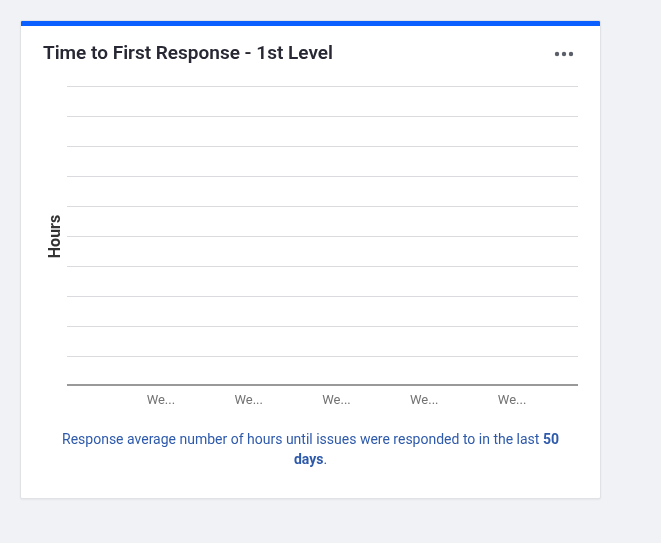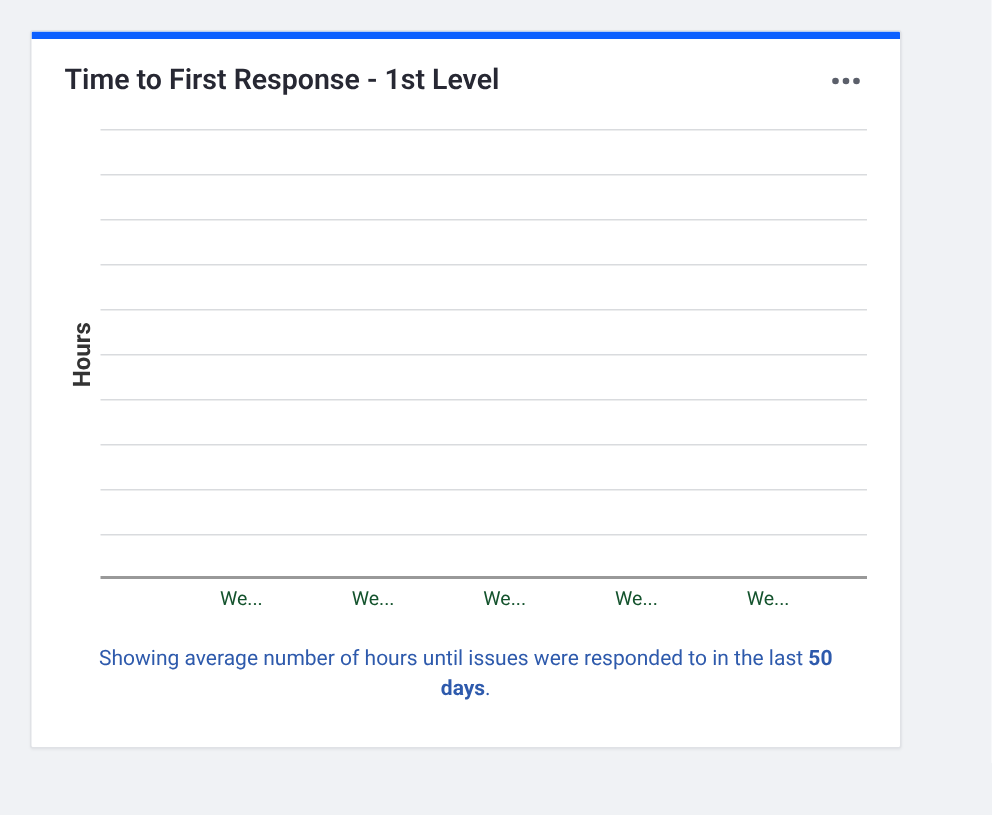--- a/index.html
+++ b/index.html
@@ -95,21 +95,21 @@
   }
   .xtick-row {
     display: flex;
     padding-left: 74px;
     padding-right: 22px;
     justify-content: space-around;
     margin-top: 6px;
   }
   .xtick {
     font-size: 13px;
-    color: #14532d;
+    color: #737373;
     text-align: center;
   }
   .footer {
     padding: 16px 30px 28px 30px;
     text-align: center;
     font-size: 14px;
     color: #2e5aac;
     line-height: 1.45;
   }
   .footer .bold {
@@ -159,15 +159,15 @@
     <div class="xtick-row">
       <div class="xtick">We...</div>
       <div class="xtick">We...</div>
       <div class="xtick">We...</div>
       <div class="xtick">We...</div>
       <div class="xtick">We...</div>
     </div>
   </div>
 
   <div class="footer">
-    <span>Showing average number of hours until issues were responded to in the last </span><span class="bold">50 days</span><span>.</span>
+    <span>Response average number of hours until issues were responded to in the last </span><span class="bold">50 days</span><span>.</span>
   </div>
 </div>
 
 </body></html>

